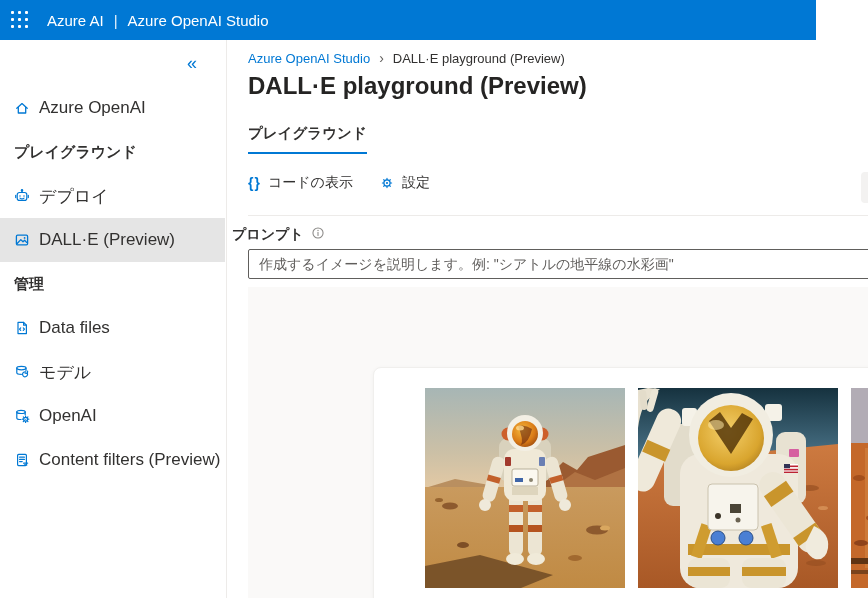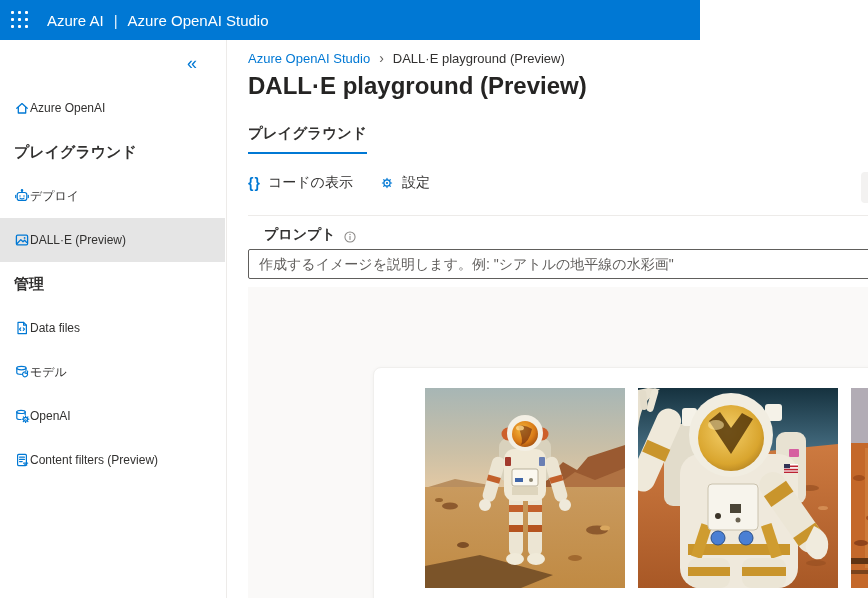--- a/index.html
+++ b/index.html
@@ -1,37 +1,37 @@
 <!DOCTYPE html>
 <html><head>
 <meta charset="utf-8">
 <style>
   * { margin:0; padding:0; box-sizing:border-box; }
   html,body { width:868px; height:598px; overflow:hidden; background:#fff;
     font-family:"Liberation Sans","DejaVu Sans",sans-serif; color:#323130; }
   .stage { position:relative; width:868px; height:598px; overflow:hidden; }
 
   
-  .topbar { position:absolute; left:0; top:0; width:700px; height:40px;
+  .topbar { position:absolute; left:0; top:0; width:816px; height:40px;
     background:#0078d4; display:flex; align-items:center; padding-left:11px; }
   .waffle { width:19px; height:19px; display:grid; grid-template-columns:repeat(3,3px);
     grid-template-rows:repeat(3,3px); gap:4px; cursor:pointer; }
   .waffle i { background:#fff; border-radius:1px; }
   .brand { display:flex; align-items:center; margin-left:17px; color:#fff; font-size:15px; }
   .brand .sep { margin:0 10px; opacity:.9; }
   .brand span { cursor:pointer; }
 
   
   .sidebar { position:absolute; left:0; top:40px; width:227px; height:558px;
     background:#fff; border-right:1px solid #edebe9; }
   .collapse { position:absolute; top:14px; right:29px; color:#0078d4; font-size:18px;
     line-height:18px; cursor:pointer; }
   .nav { position:absolute; top:46px; left:0; right:1px; }
-  .nav-row { height:44px; display:flex; align-items:center; 
-    padding:0 8px 0 14px; font-size:12px; cursor:pointer; white-space:nowrap; }
+  .nav-row { height:44px; display:flex; align-items:center; gap:9px;
+    padding:0 8px 0 14px; font-size:17px; cursor:pointer; white-space:nowrap; }
   .nav-row.selected { background:#e5e5e5; }
   .nav-section { height:44px; display:flex; align-items:center; padding-left:14px;
     font-size:15px; font-weight:700; }
   .nav-row svg { flex:0 0 16px; }
 
   
   .main { position:absolute; left:228px; top:40px; width:640px; height:558px; background:#fff; }
   .breadcrumb { position:absolute; left:20px; top:10px; font-size:13px; display:flex; align-items:center; }
   .breadcrumb .root { color:#0078d4; cursor:pointer; }
   .breadcrumb .bsep { color:#605e5c; margin:0 9px; font-size:14px; }
@@ -39,21 +39,21 @@
   .page-title { position:absolute; left:20px; top:32px; font-size:24px; font-weight:600; color:#252423; }
   .tabs { position:absolute; left:20px; top:84px; }
   .tab { display:inline-block; font-size:14.5px; font-weight:600; color:#323130;
     padding-bottom:9px; border-bottom:2.5px solid #0078d4; cursor:pointer; }
   .toolbar { position:absolute; left:20px; top:134px; display:flex; gap:26px; }
   .tool-btn { display:flex; align-items:center; gap:7px; font-size:14px; color:#323130; cursor:pointer; }
   .brace-glyph { color:#0078d4; font-weight:700; font-size:14px; letter-spacing:1px; }
   .edge-frag { position:absolute; right:0; top:132px; width:7px; height:31px;
     background:#f3f2f1; border-radius:4px 0 0 4px; cursor:pointer; }
   .divider { position:absolute; left:20px; right:0; top:175px; height:1px; background:#edebe9; }
-  .prompt-row { position:absolute; left:36px; top:186px; display:flex; align-items:flex-end; gap:7px; }
+  .prompt-row { position:absolute; left:4px; top:186px; display:flex; align-items:flex-start; gap:7px; }
   .prompt-label { font-size:14px; font-weight:700; }
   .prompt-input { position:absolute; left:20px; right:-3px; top:209px; height:30px;
     border:1px solid #605e5c; border-radius:2px; background:#fff; font-size:14px;
     padding:0 10px; color:#323130; font-family:"Liberation Sans","DejaVu Sans",sans-serif; }
   .prompt-input::placeholder { color:#605e5c; opacity:1; }
   .canvas-panel { position:absolute; left:20px; right:0; top:247px; bottom:0; background:#faf9f8; }
   .result-card { position:absolute; left:145px; top:327px; width:760px; height:400px;
     background:#fff; border:1px solid #f0efed; border-radius:8px;
     box-shadow:0 1px 4px rgba(0,0,0,.04); }
   .gen-img { position:absolute; top:348px; width:200px; height:200px; overflow:hidden; cursor:pointer; }

